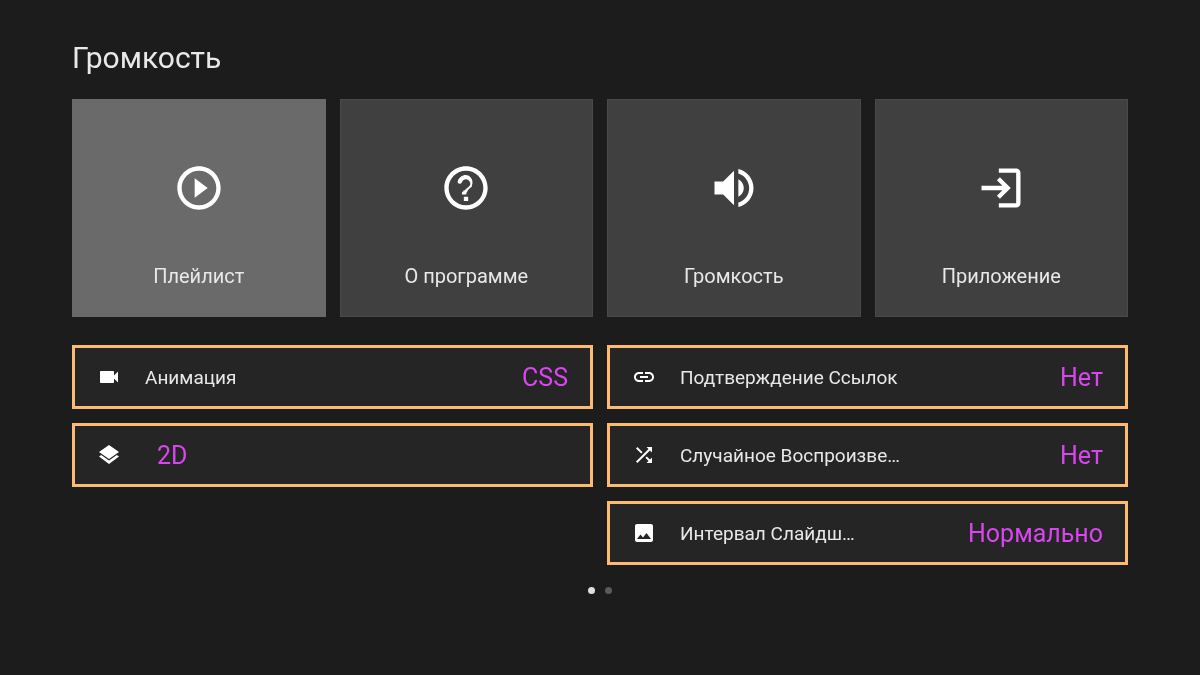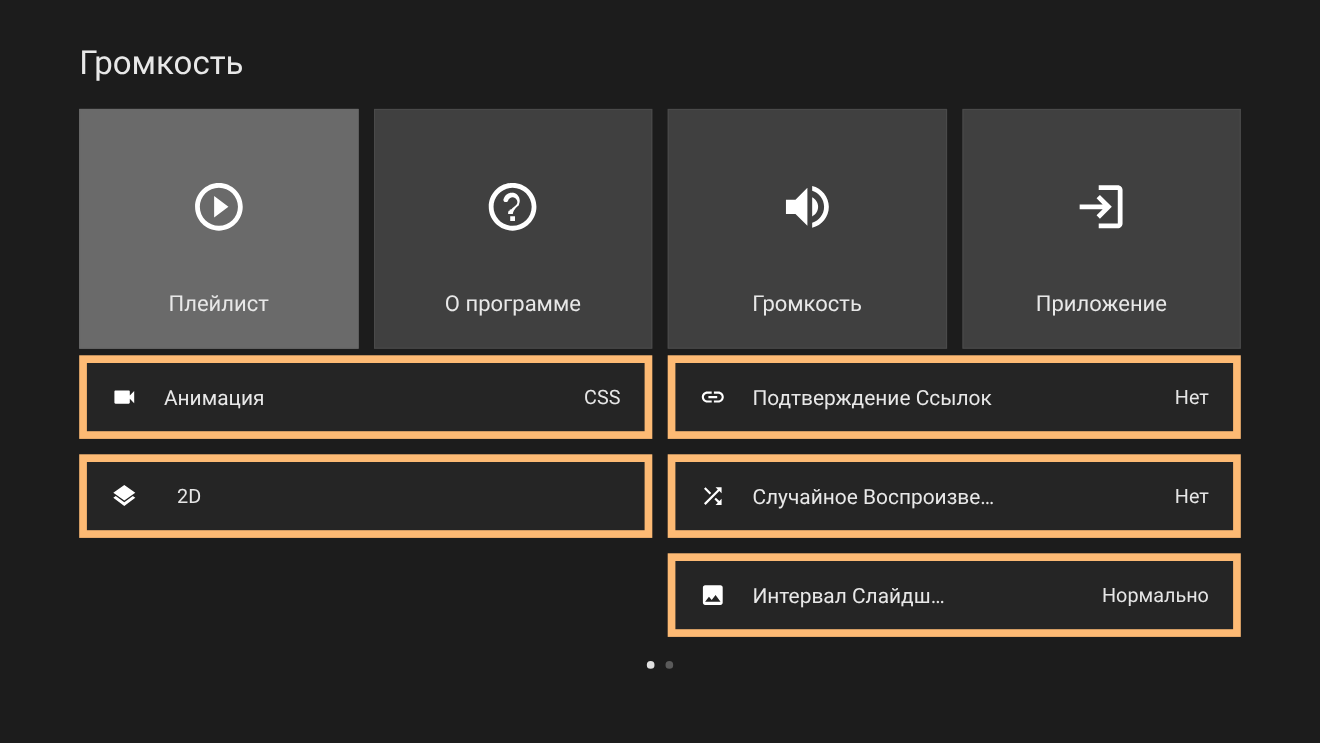--- a/index.html
+++ b/index.html
@@ -20,21 +20,21 @@
   }
   .page-title {
     font-size: 30px;
     font-weight: 400;
     color: #e8e8e8;
     margin-bottom: 24px;
   }
   .tiles-row {
     display: flex;
     gap: 14px;
-    margin-bottom: 6px;
+    margin-bottom: 28px;
   }
   .tile {
     flex: 1;
     height: 218px;
     border: 1px solid #4a4a4a;
     background: #404040;
     display: flex;
     flex-direction: column;
     align-items: center;
     justify-content: center;
@@ -64,22 +64,22 @@
     display: flex;
     gap: 14px;
   }
   .settings-column {
     flex: 1;
     display: flex;
     flex-direction: column;
     gap: 14px;
   }
   .setting-row {
-    height: 76px;
-    border: 7px solid #fdba74;
+    height: 64px;
+    border: 3px solid #fdba74;
     background: #252525;
     display: flex;
     align-items: center;
     padding: 0 22px;
     cursor: pointer;
   }
   .setting-icon {
     width: 24px;
     height: 24px;
     margin-right: 24px;
@@ -92,22 +92,22 @@
   }
   .setting-label {
     font-size: 19px;
     color: #e8e8e8;
     flex: 1;
     white-space: nowrap;
     overflow: hidden;
     text-overflow: ellipsis;
   }
   .setting-value {
-    font-size: 18px;
-    color: #e5e5e5;
+    font-size: 25px;
+    color: #d946ef;
     margin-left: 12px;
   }
   .page-indicator {
     display: flex;
     justify-content: center;
     gap: 10px;
     margin-top: 22px;
   }
   .dot {
     width: 7px;

